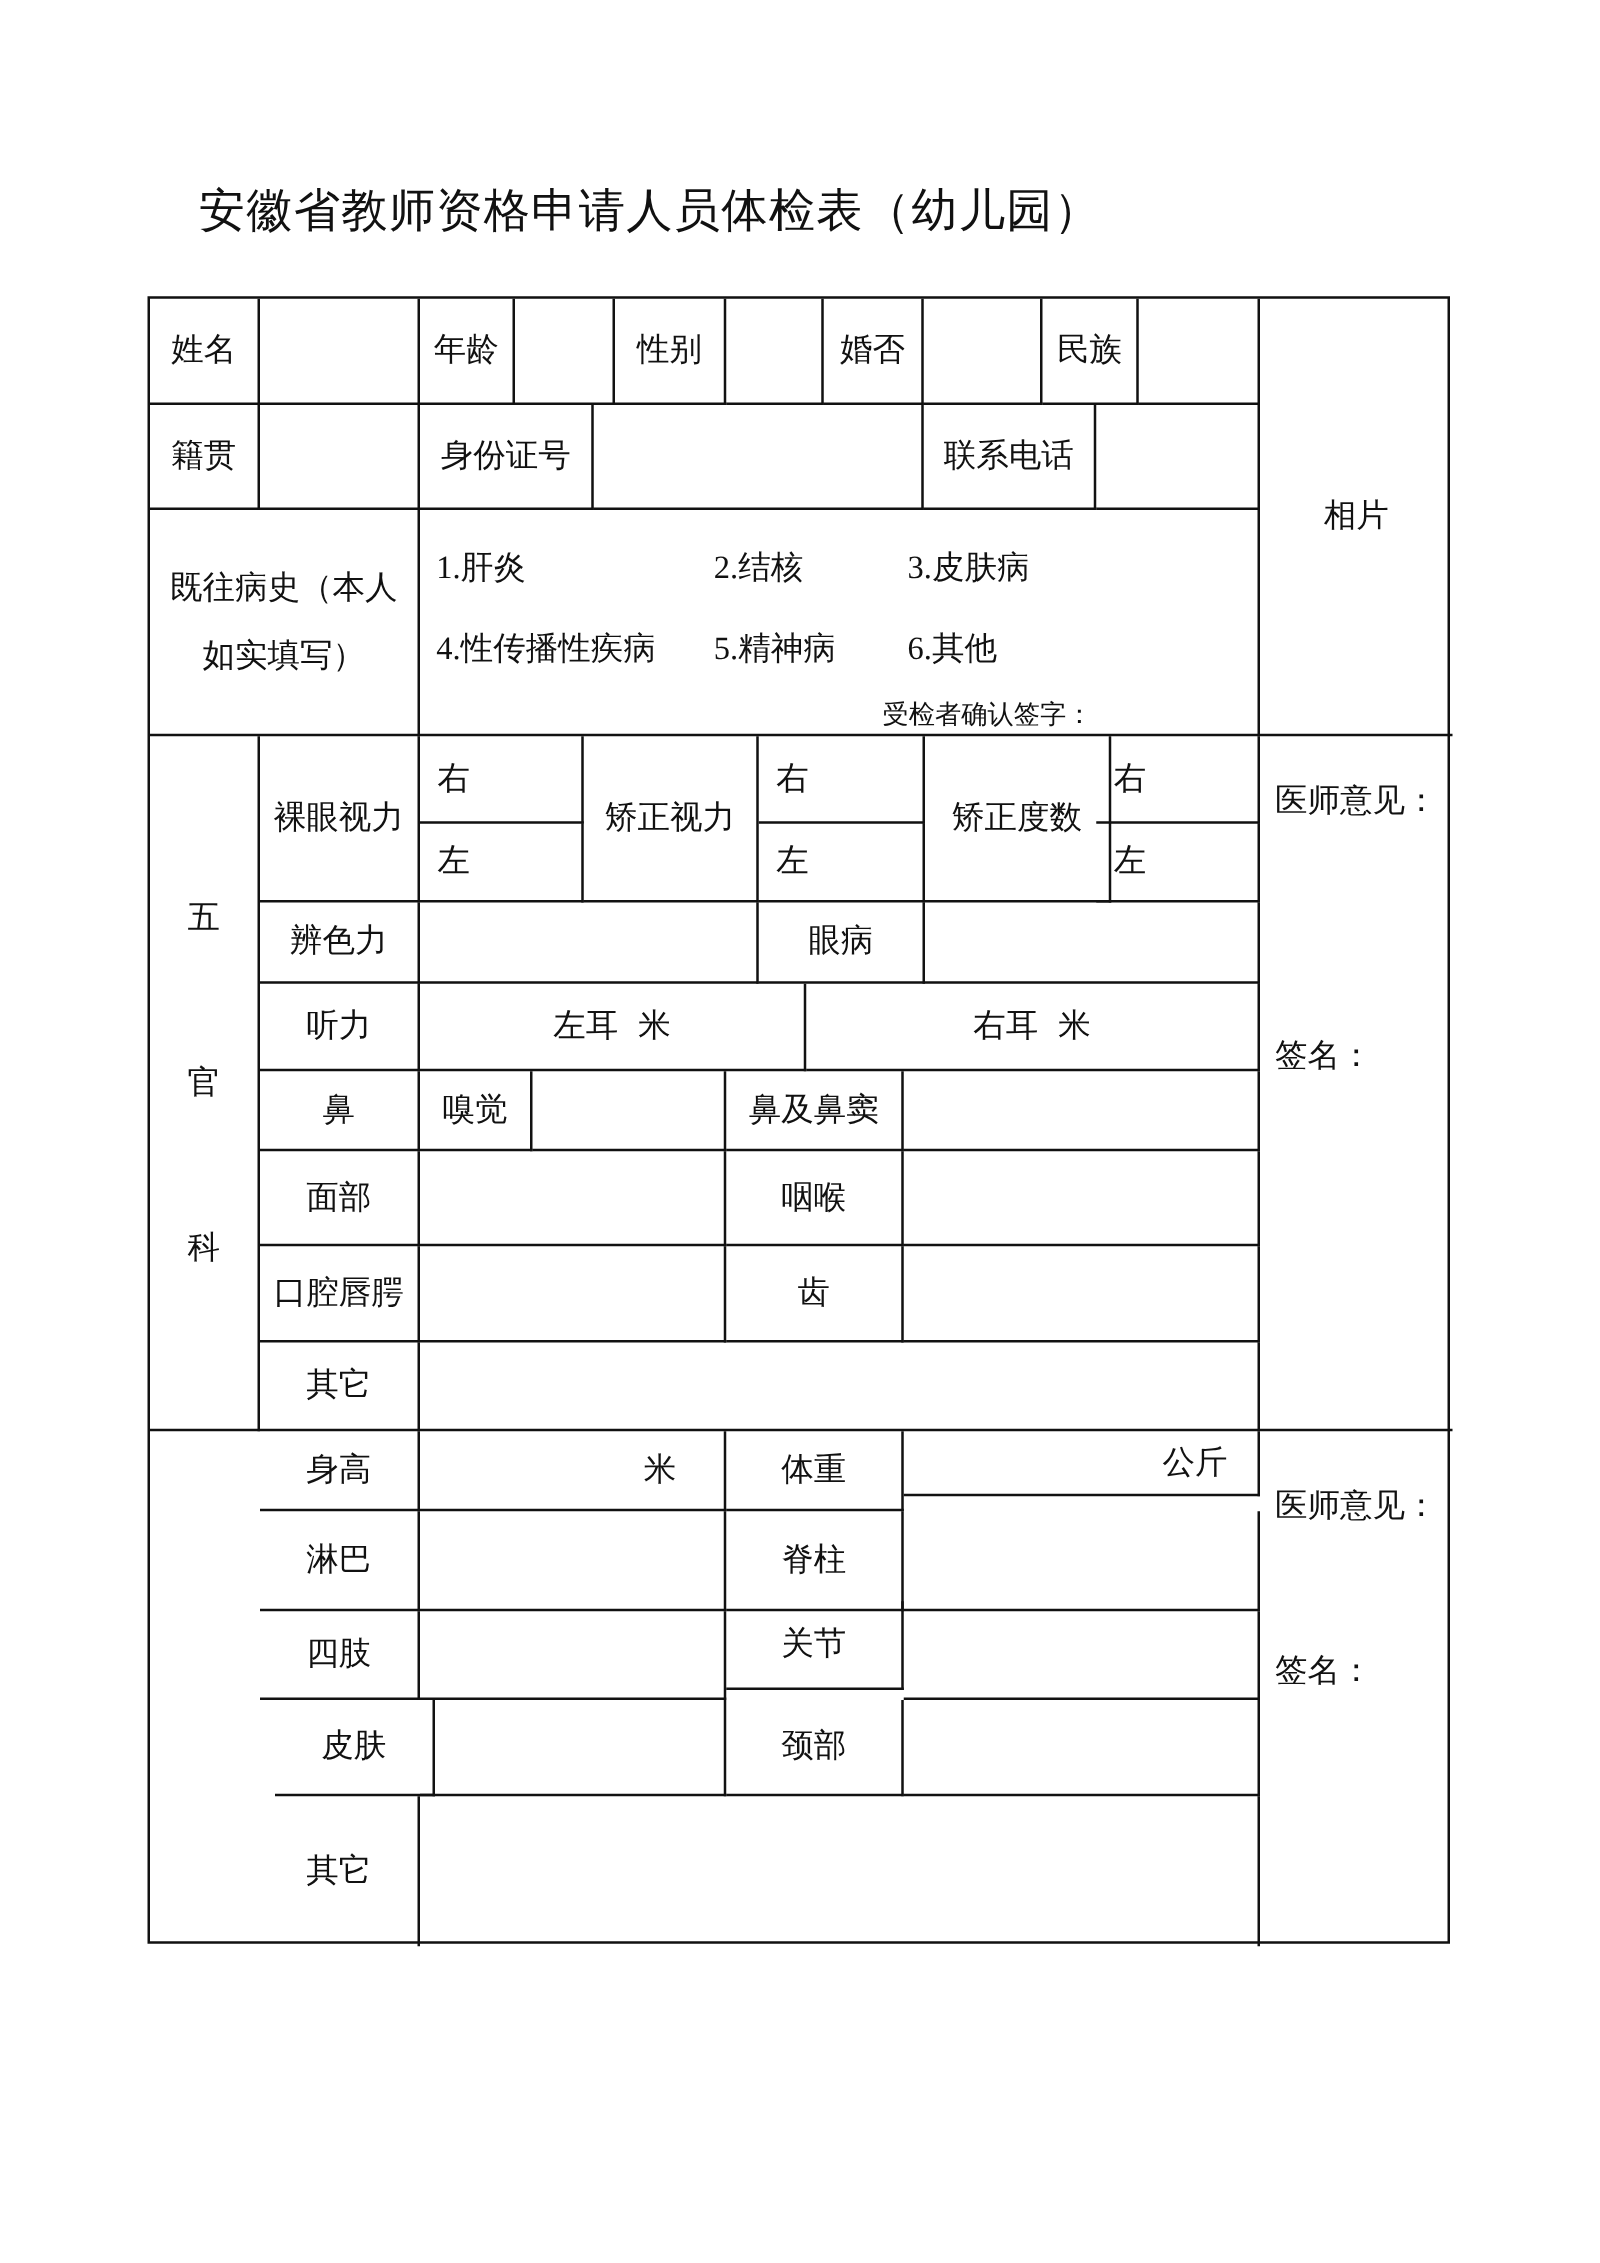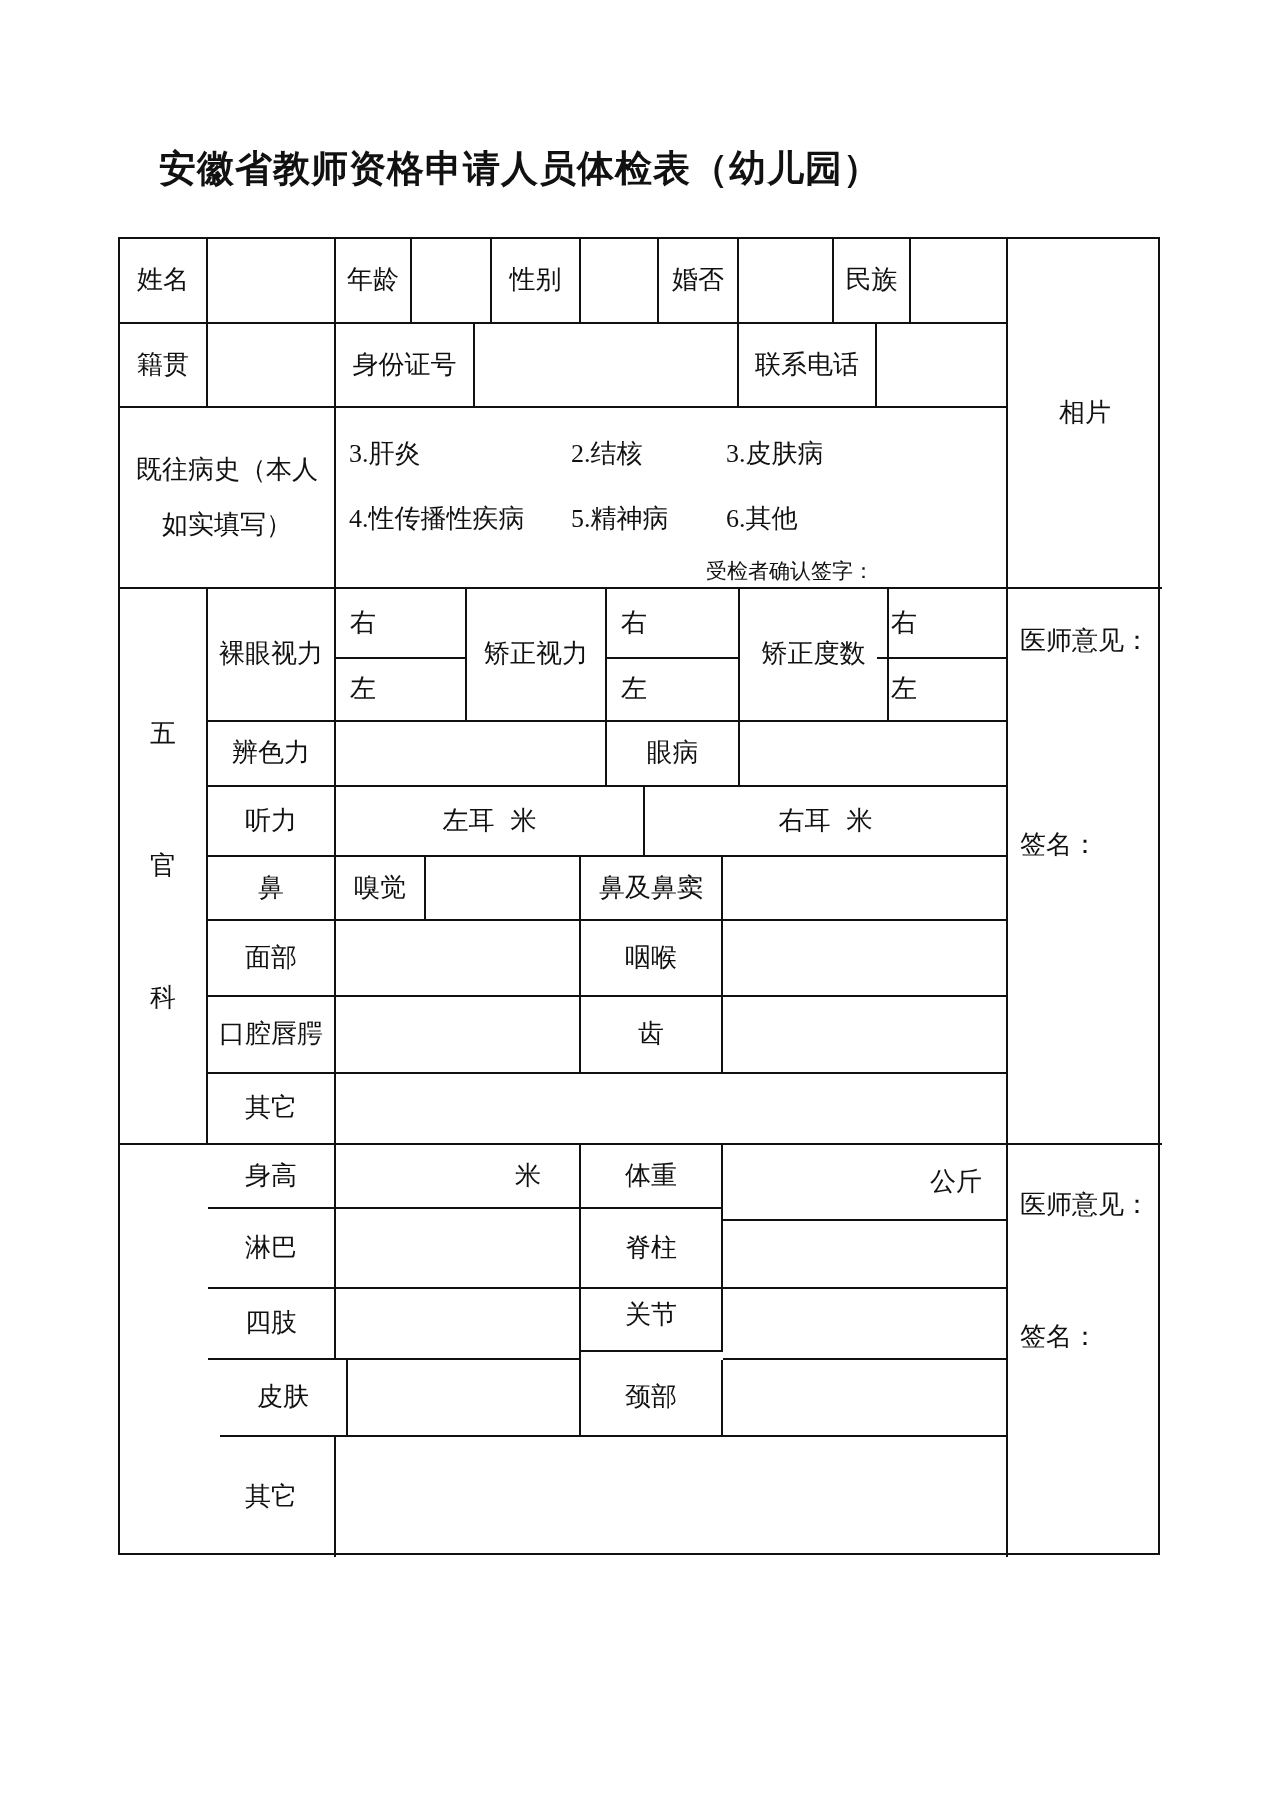--- a/index.html
+++ b/index.html
@@ -1,19 +1,19 @@
 <!DOCTYPE html>
 <html><head>
 <meta charset="utf-8">
 <style>
   html,body{margin:0;padding:0;background:#fff;}
   #page{position:relative;width:1280px;height:1810px;background:#ffffff;
         font-family:"Liberation Serif","DejaVu Serif",serif;color:#111;overflow:hidden;}
   #doc-title{position:absolute;left:0;top:144px;width:1040px;text-align:center;
-        font-family:"Liberation Sans","DejaVu Sans",sans-serif;font-weight:bold;
+        font-family:"Liberation Sans","DejaVu Sans",sans-serif;font-weight:normal;
         font-size:37px;letter-spacing:1px;}
   #form-table{position:absolute;left:118px;top:237px;width:1042px;height:1318px;
         box-sizing:border-box;border:2px solid #111;}
   .cell{position:absolute;box-sizing:border-box;border-right:2px solid #111;border-bottom:2px solid #111;
         display:flex;align-items:center;justify-content:center;font-size:26px;line-height:1.25;}
   .no-r{border-right:none;}
   .no-b{border-bottom:none;}
   .start{justify-content:flex-start;padding-left:14px;}
   .end{justify-content:flex-end;}
   .pad-meter{padding-right:38px;}
@@ -71,21 +71,21 @@
     <div class="cell" style="left:619px;top:85px;width:138px;height:84px">
         <span>联系电话</span>
       </div>
     <div class="cell" style="left:757px;top:85px;width:131px;height:84px"></div>
 
     <div class="cell hist-label" style="left:0;top:169px;width:216px;height:181px">
       <span>既往病史（本人</span>
       <span>如实填写）</span>
     </div>
     <div class="cell block" style="left:216px;top:169px;width:672px;height:181px">
-      <span class="abs" style="left:13px;top:30px">3.肝炎</span>
+      <span class="abs" style="left:13px;top:30px">1.肝炎</span>
       <span class="abs" style="left:235px;top:30px">2.结核</span>
       <span class="abs" style="left:390px;top:30px">3.皮肤病</span>
       <span class="abs" style="left:13px;top:95px">4.性传播性疾病</span>
       <span class="abs" style="left:235px;top:95px">5.精神病</span>
       <span class="abs" style="left:390px;top:95px">6.其他</span>
       <span class="abs small" style="left:370px;top:150px">受检者确认签字：</span>
     </div>
 
     <div class="cell vlabel lh132" style="left:0;top:350px;width:88px;height:556px">
         <span>五官科</span>
@@ -183,21 +183,21 @@
 
     <div class="cell" style="left:88px;top:906px;width:128px;height:64px">
         <span>身高</span>
       </div>
     <div class="cell end pad-meter" style="left:216px;top:906px;width:245px;height:64px">
         <span>米</span>
       </div>
     <div class="cell" style="left:461px;top:906px;width:142px;height:64px">
         <span>体重</span>
       </div>
-    <div class="cell end pad-kg" style="left:603px;top:906px;width:285px;height:76px">
+    <div class="cell end pad-kg" style="left:603px;top:906px;width:285px;height:52px">
         <span>公斤</span>
       </div>
 
     <div class="cell" style="left:88px;top:970px;width:128px;height:80px">
         <span>淋巴</span>
       </div>
     <div class="cell" style="left:216px;top:970px;width:245px;height:80px"></div>
     <div class="cell" style="left:461px;top:970px;width:142px;height:80px">
         <span>脊柱</span>
       </div>

